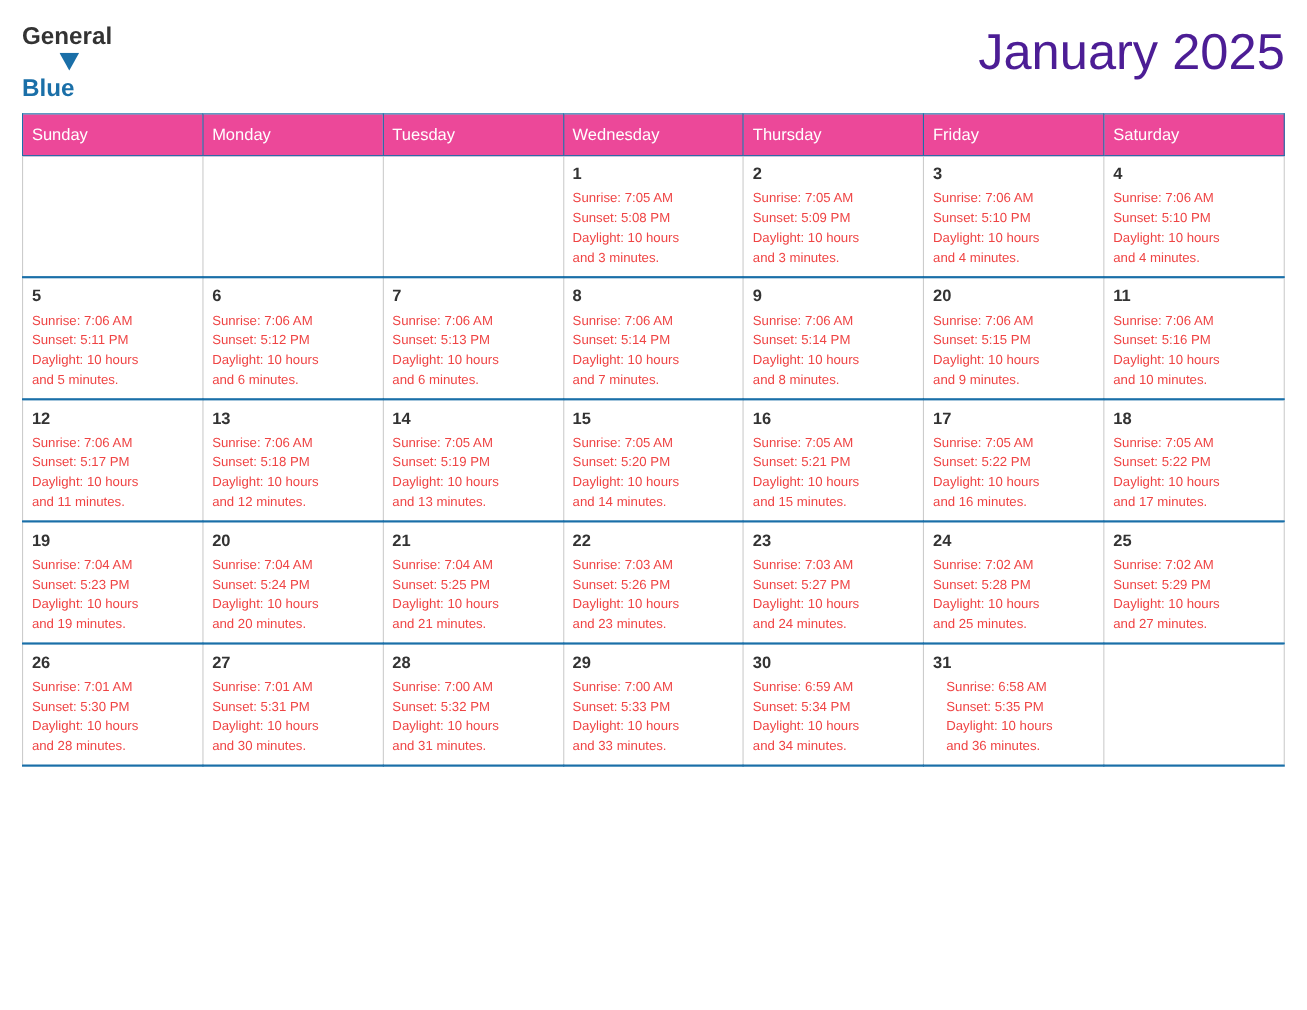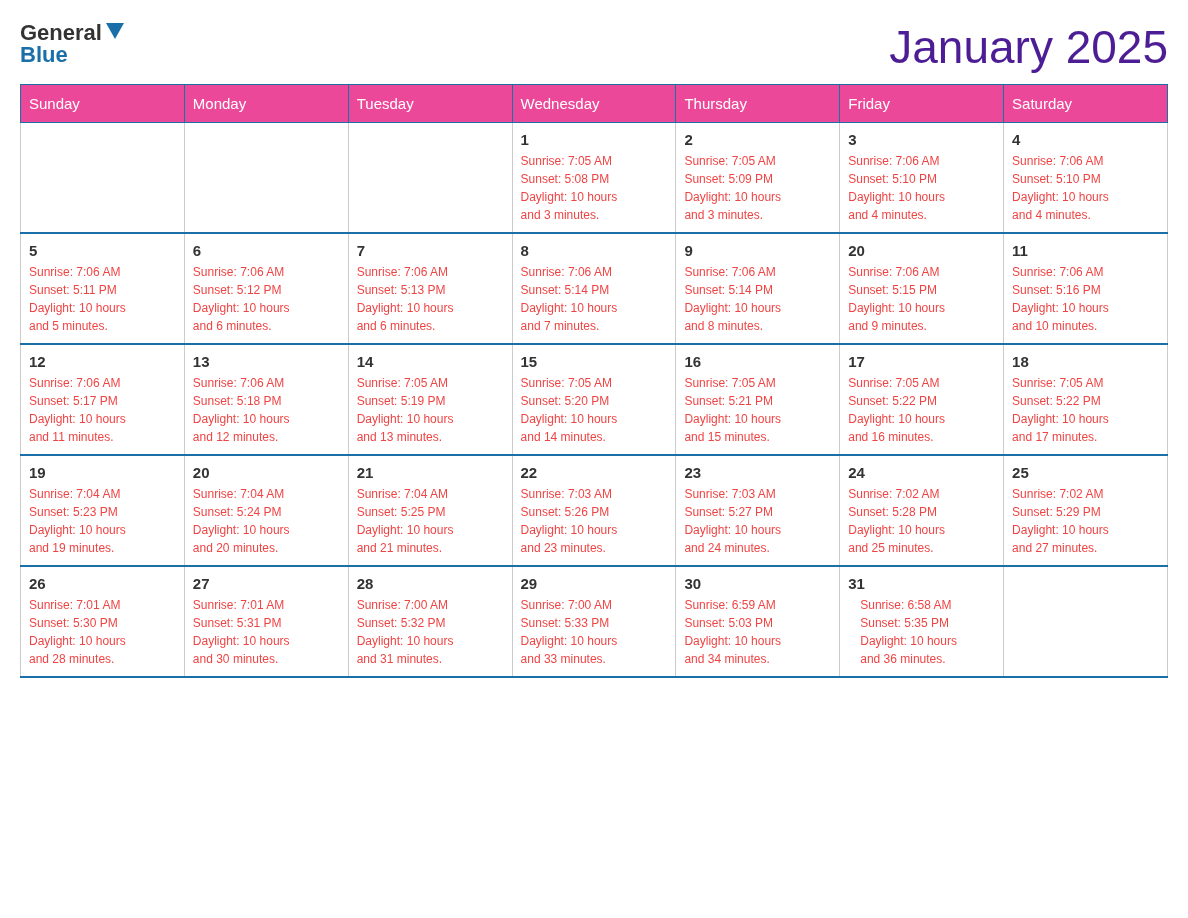--- a/index.html
+++ b/index.html
@@ -86,20 +86,21 @@
       border-right: 1px solid #ccc;
     }
     .logo-wrapper {
       display: flex;
       flex-direction: column;
       align-items: flex-start;
     }
     .logo-row {
       display: flex;
       align-items: center;
+      flex-direction: column;
     }
     .logo-triangle {
       display: inline-block;
       margin-left: 4px;
       margin-top: 2px;
     }
   </style>
 </head>
 <body>
 
@@ -344,21 +345,21 @@
         <td>
           <div class="day-number">29</div>
           <div class="day-info" style="white-space: pre-line;">Sunrise: 7:00 AM
 Sunset: 5:33 PM
 Daylight: 10 hours
 and 33 minutes.</div>
         </td>
         <td>
           <div class="day-number">30</div>
           <div class="day-info" style="white-space: pre-line;">Sunrise: 6:59 AM
-Sunset: 5:03 PM
+Sunset: 5:34 PM
 Daylight: 10 hours
 and 34 minutes.</div>
         </td>
         <td>
           <div class="day-number">31</div>
           <div class="day-info" style="white-space: pre-line; margin-left: 12px;">Sunrise: 6:58 AM
 Sunset: 5:35 PM
 Daylight: 10 hours
 and 36 minutes.</div>
         </td>

